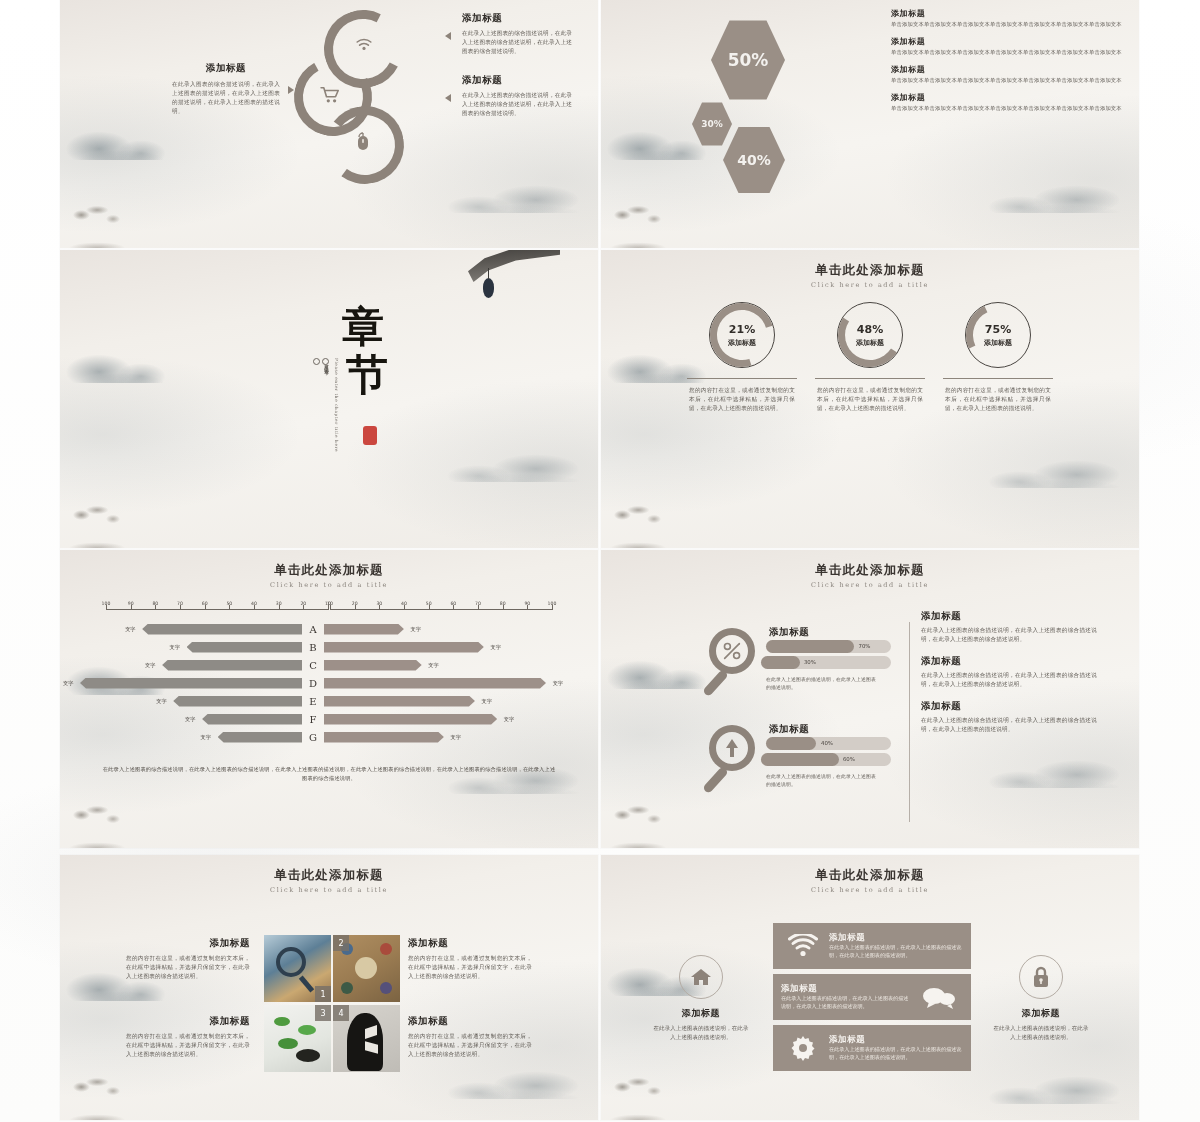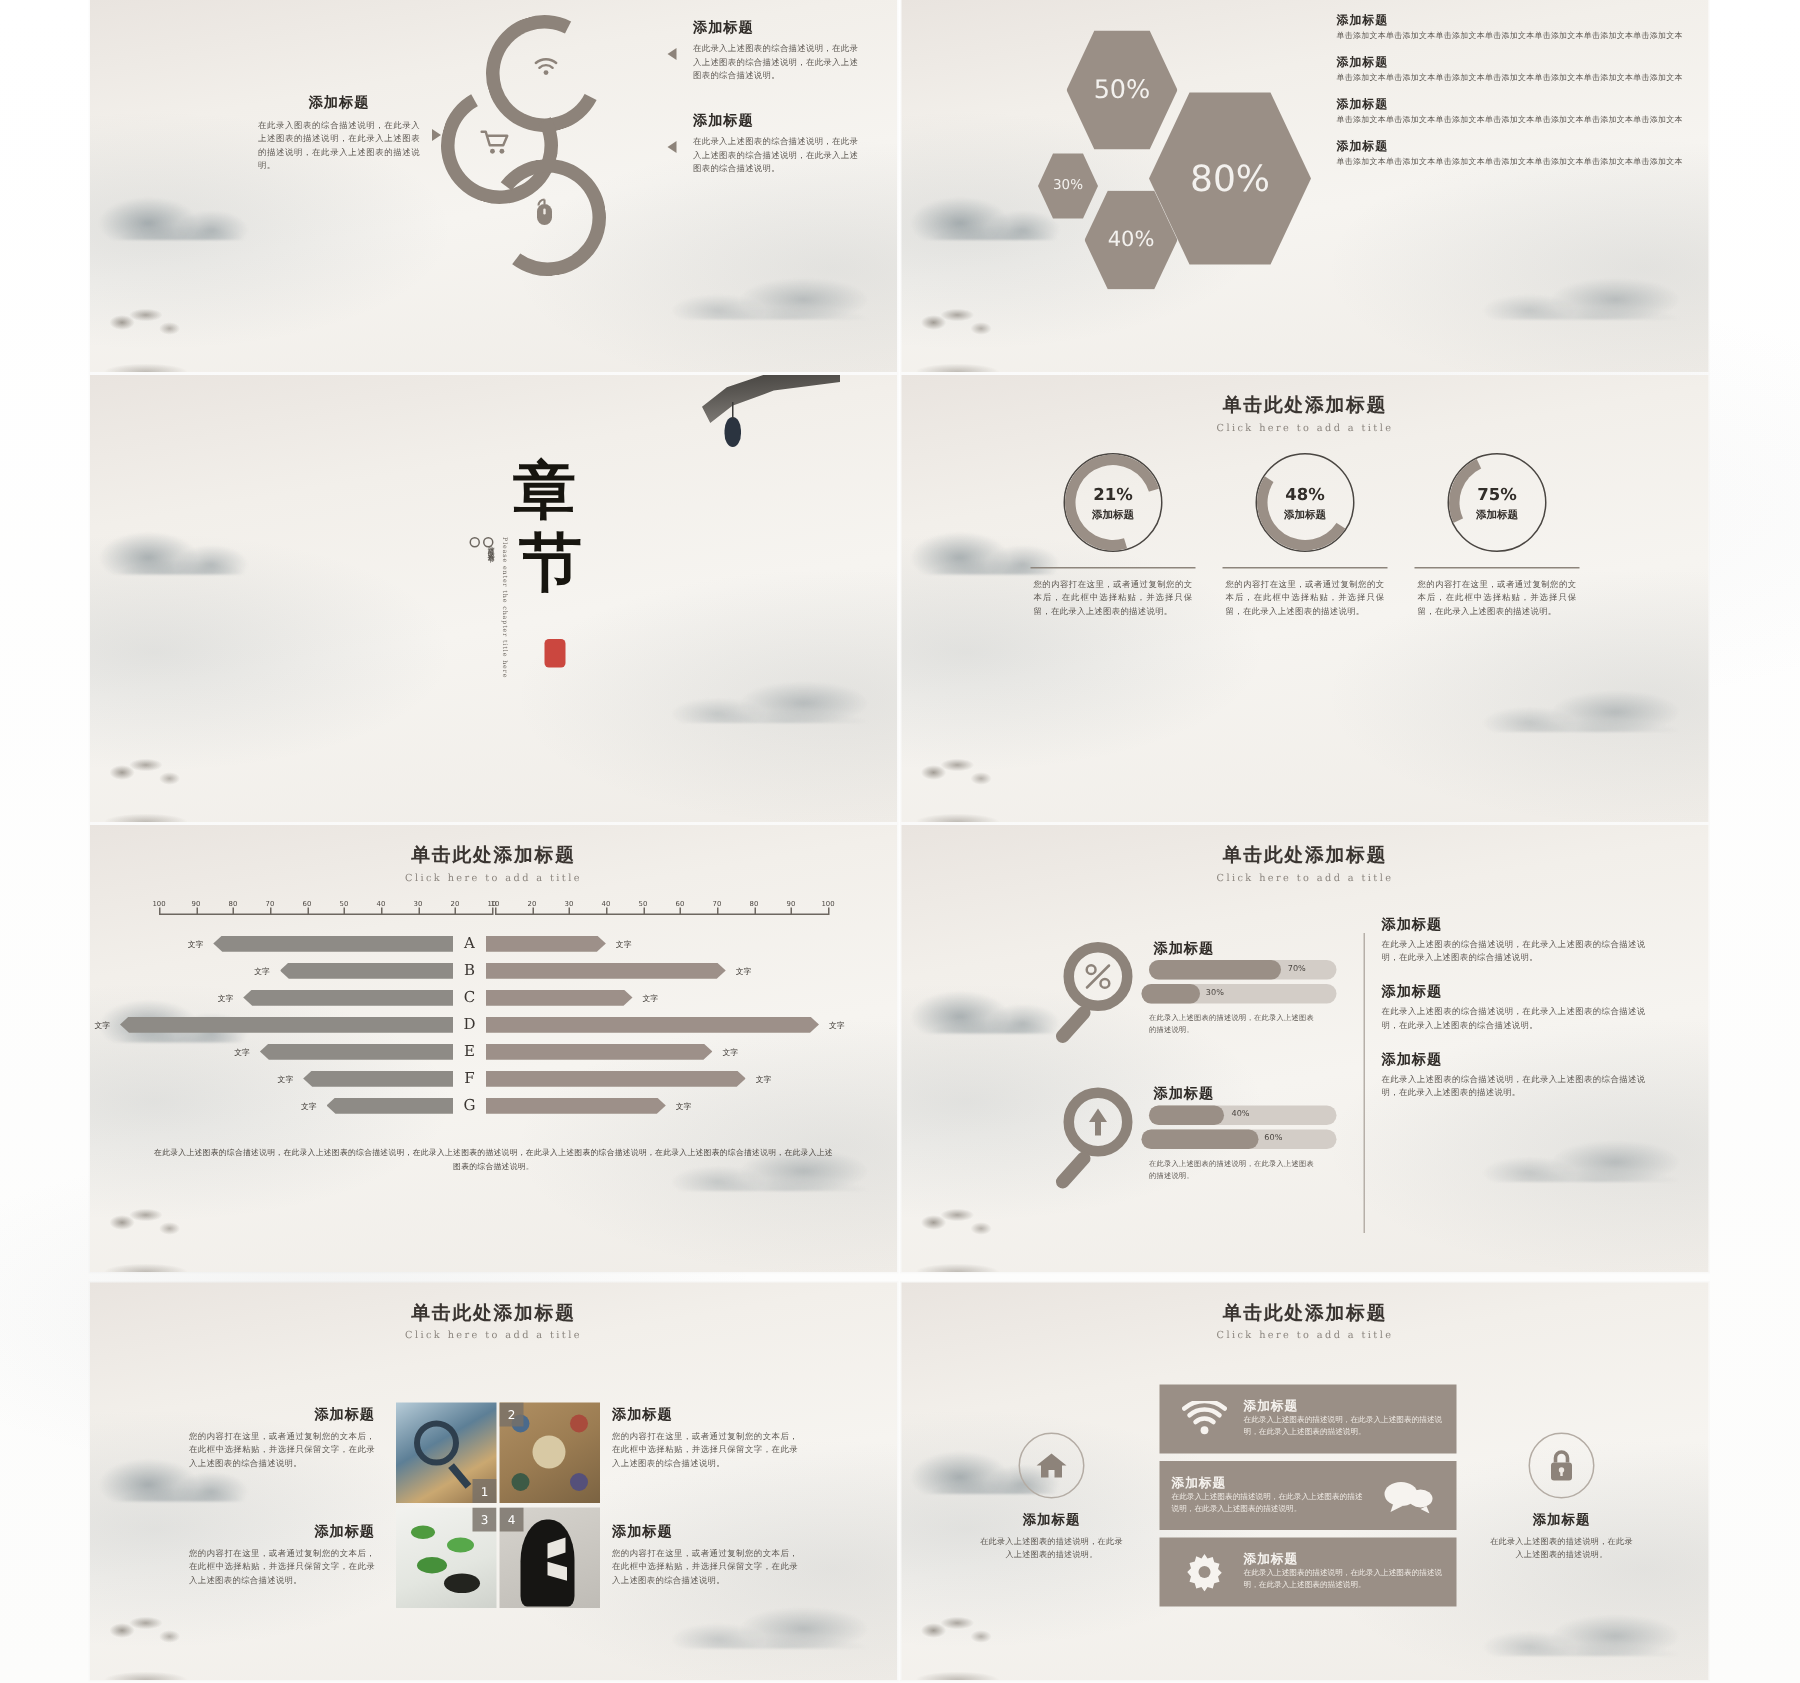--- a/index.html
+++ b/index.html
@@ -109,21 +109,21 @@
     border-top: 4px solid transparent; border-bottom: 4px solid transparent;
     border-left: 6px solid #8d837a;
   }
 
   
   .hex {
     position: absolute;
     background: #9a8f86;
     clip-path: polygon(25% 3%, 75% 3%, 100% 50%, 75% 97%, 25% 97%, 0 50%);
     display: flex; align-items: center; justify-content: center;
-    color: #f3f1ee; font-weight: 400; text-align: center;
+    color: #f3f1ee; font-weight: 700; text-align: center;
   }
   .s2-list { position: absolute; left: 290px; top: 8px; width: 240px; }
   .s2-list .blk { margin-bottom: 7px; }
   .s2-list .h3 { font-size: 8px; margin-bottom: 2px; }
   .s2-list .body { font-size: 5.3px; line-height: 1.5; }
 
   
   .chapter-wrap { position: absolute; left: 230px; top: 48px; width: 150px; height: 200px; }
   .chapter-char {
     font-family: "DejaVu Serif", "Liberation Serif", serif;
@@ -297,21 +297,20 @@
       </div>
     </div>
   </div>
 
   <div class="slide" style="left:601px; top:0;">
     <div class="mountain-left"></div>
     <div class="mountain-right"></div>
     <div class="tree-left"></div>
 
     <div class="hex" style="left:110px; top:18px; width:74px; height:84px; font-size:17px;">50%</div>
-    <div class="hex" style="left:165px; top:58px; width:108px; height:122px; font-size:24px;">80%</div>
     <div class="hex" style="left:91px; top:101px; width:40px; height:46px; font-size:9px;">30%</div>
     <div class="hex" style="left:122px; top:125px; width:62px; height:70px; font-size:14px;">40%</div>
 
     <div class="s2-list">
       <div class="blk">
         <div class="h3">添加标题</div>
         <div class="body">单击添加文本单击添加文本单击添加文本单击添加文本单击添加文本单击添加文本单击添加文本</div>
       </div>
       <div class="blk">
         <div class="h3">添加标题</div>

